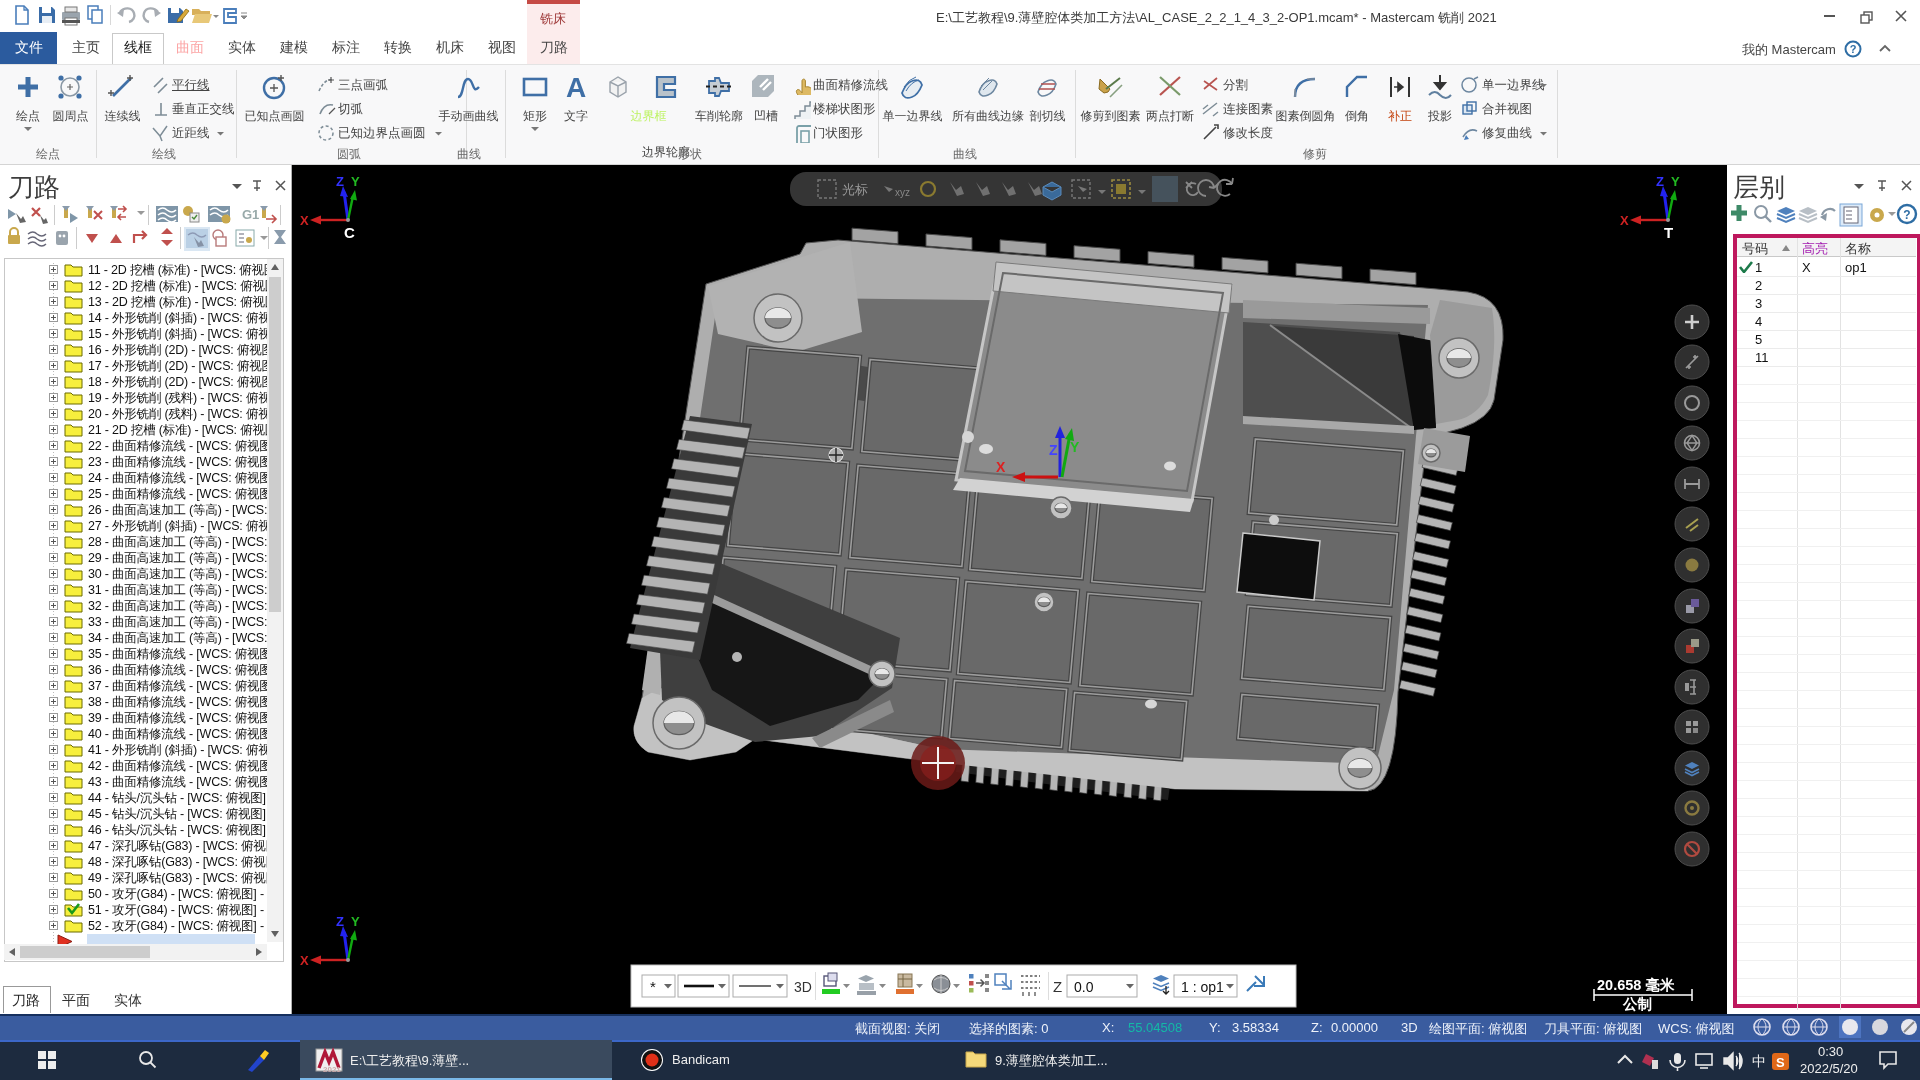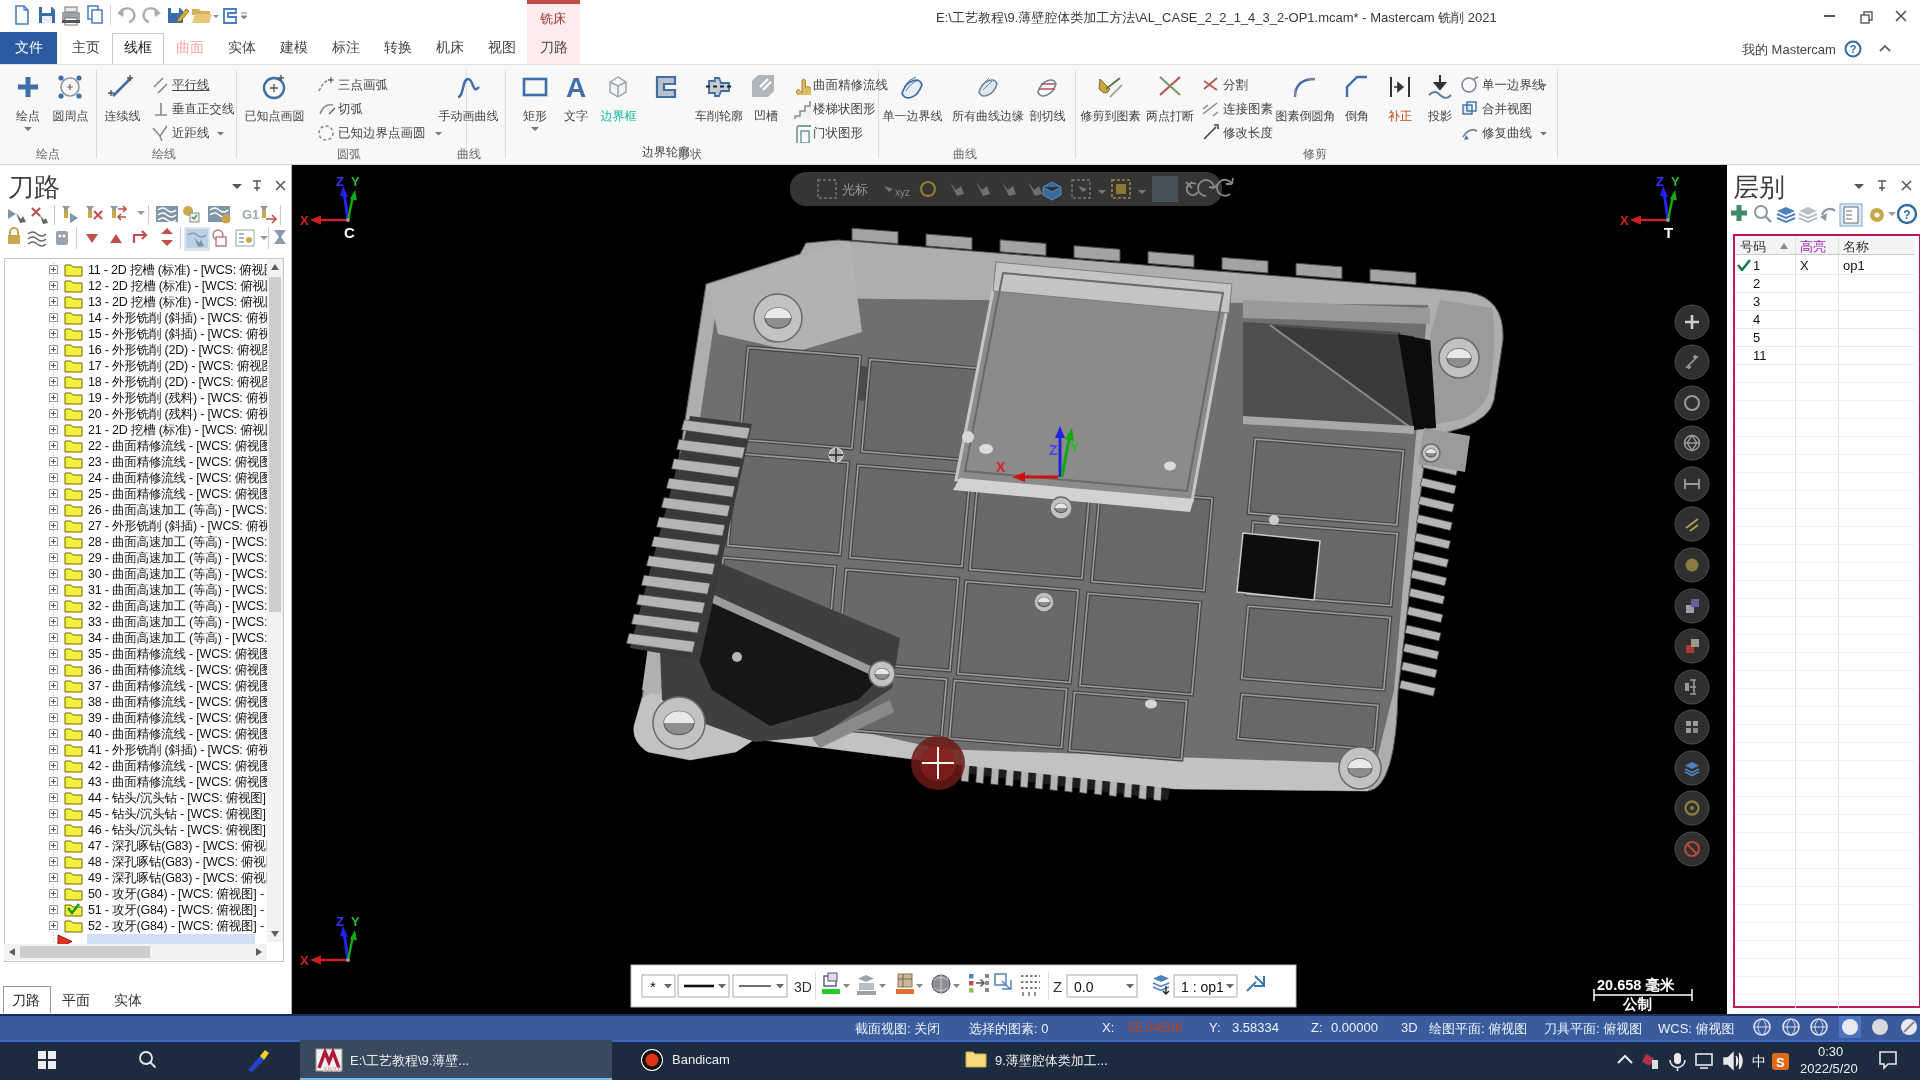--- a/index.html
+++ b/index.html
@@ -110,21 +110,21 @@
 <svg class="ab" style="left:531px;top:126px" width="8" height="6">
     <path d="M0 1 l4 4 l4 -4 z" fill="#777"></path>
   </svg>
 <svg class="ab" style="left:562px;top:73px" width="28" height="28" viewBox="0 0 28 28">
     <text x="14" y="24" font-size="28" font-weight="bold" fill="#3f6fa6" text-anchor="middle">A</text>
   </svg>
 <div class="ab txt" style="left:559px;top:108px;width:34px;text-align:center;font-size:12px;color:#444;">文字</div>
 <svg class="ab" style="left:604px;top:73px" width="28" height="28" viewBox="0 0 28 28">
     <path d="M6 9 L14 4 L22 9 L22 19 L14 24 L6 19 Z M6 9 L14 13 L22 9 M14 13 V24" fill="#f2f2f2" stroke="#9aa2ab" stroke-width="1.4"></path>
   </svg>
-<div class="ab txt" style="left:595px;top:108px;width:47px;text-align:center;font-size:12px;color:#14b8a6;">边界框</div>
+<div class="ab txt" style="left:625px;top:108px;width:47px;text-align:center;font-size:12px;color:#bef264;">边界框</div>
 <svg class="ab" style="left:652px;top:73px" width="28" height="28" viewBox="0 0 28 28">
     <path d="M5 4 h18 v7 h-11 v6 h11 v7 h-18 z" fill="#b9c2ca" stroke="#3f6fa6" stroke-width="2.2"></path>
   </svg>
 <div class="ab txt" style="left:636px;top:108px;width:60px;text-align:center;font-size:12px;color:#444;margin-top:36px;">边界轮廓</div>
 <svg class="ab" style="left:705px;top:73px" width="28" height="28" viewBox="0 0 28 28">
     <path d="M4 8 h6 v-3 h4 l2 5 h8 v8 h-8 l-2 5 h-4 v-3 h-6 z" fill="#c6cdd4" stroke="#3f6fa6" stroke-width="1.8"></path>
     <path d="M1 13.5 h26" stroke="#222" stroke-width="1.8" stroke-dasharray="4 3"></path>
   </svg>
 <div class="ab txt" style="left:689px;top:108px;width:60px;text-align:center;font-size:12px;color:#444;">车削轮廓</div>
 <svg class="ab" style="left:752px;top:73px" width="28" height="28" viewBox="0 0 28 28">
@@ -996,21 +996,21 @@
     <path d="M90 14 l7 -4 -1 8 z" fill="#8a98a5"></path>
     <rect x="110" y="1" width="22" height="22" fill="#dceaf8" stroke="#7aa7d8"></rect>
     <rect x="114" y="4" width="14" height="16" fill="#fff" stroke="#667"></rect>
     <path d="M116 8 h6 M116 12 h6 M116 16 h6" stroke="#667" stroke-width="1.2"></path>
     <circle cx="147" cy="12" r="7" fill="#c9a84c"></circle>
     <circle cx="147" cy="12" r="2.5" fill="#fff"></circle>
     <path d="M158 9 l4 4 4 -4 z" fill="#999"></path>
     <circle cx="177" cy="11" r="9" fill="#fff" stroke="#2e6da4" stroke-width="2.4"></circle>
     <text x="177" y="15.5" font-size="12" font-weight="bold" fill="#2e6da4" text-anchor="middle">?</text>
   </svg>
-<div class="ab" style="left:1733px;top:234px;width:188px;height:774px;background:#fff;border:2px solid #be185d;">
+<div class="ab" style="left:1733px;top:234px;width:188px;height:774px;background:#fff;border:4px solid #be185d;">
     <div class="ab" style="left:0;top:0;width:179px;height:19px;background:#f4f4f4;border-bottom:1px solid #c9c9c9;"></div>
     <div class="ab txt" style="left:5px;top:2px;font-size:13px;color:#333;">号码</div>
     <svg class="ab" style="left:44px;top:6px" width="10" height="8">
       <path d="M5 1 l4 6 h-8 z" fill="#888"></path>
     </svg>
     <div class="ab txt" style="left:65px;top:2px;font-size:13px;color:#a21caf;">高亮</div>
     <div class="ab txt" style="left:108px;top:2px;font-size:13px;color:#333;">名称</div>
     <div class="ab" style="left:60px;top:0;width:1px;height:772px;background:#e2e2e2;"></div>
     <div class="ab" style="left:103px;top:0;width:1px;height:772px;background:#e2e2e2;"></div>
     <svg class="ab" style="left:2px;top:23px" width="14" height="12">
@@ -1064,21 +1064,21 @@
     <div class="ab" style="left:0;top:704px;width:179px;height:1px;background:#f0f0f0;"></div>
     <div class="ab" style="left:0;top:722px;width:179px;height:1px;background:#f0f0f0;"></div>
     <div class="ab" style="left:0;top:740px;width:179px;height:1px;background:#f0f0f0;"></div>
     <div class="ab" style="left:0;top:758px;width:179px;height:1px;background:#f0f0f0;"></div>
     <div class="ab" style="left:0;top:776px;width:179px;height:1px;background:#f0f0f0;"></div>
   </div>
 <div class="ab" style="left:0;top:1014px;width:1920px;height:26px;background:#3a5c9f;border-top:2px solid #16305e;"></div>
 <div class="ab txt" style="left:855px;top:1020px;font-size:13px;color:#eef2fa;">截面视图: 关闭</div>
 <div class="ab txt" style="left:969px;top:1020px;font-size:13px;color:#eef2fa;">选择的图素: 0</div>
 <div class="ab txt" style="left:1102px;top:1020px;font-size:13px;color:#eef2fa;">X:</div>
-<div class="ab txt" style="left:1128px;top:1020px;font-size:13px;color:#c2410c;">55.04508</div>
+<div class="ab txt" style="left:1128px;top:1020px;font-size:13px;color:#14b8a6;">55.04508</div>
 <div class="ab txt" style="left:1209px;top:1020px;font-size:13px;color:#eef2fa;">Y:</div>
 <div class="ab txt" style="left:1232px;top:1020px;font-size:13px;color:#eef2fa;">3.58334</div>
 <div class="ab txt" style="left:1311px;top:1020px;font-size:13px;color:#eef2fa;">Z:</div>
 <div class="ab txt" style="left:1331px;top:1020px;font-size:13px;color:#eef2fa;">0.00000</div>
 <div class="ab txt" style="left:1401px;top:1020px;font-size:13px;color:#eef2fa;">3D</div>
 <div class="ab txt" style="left:1429px;top:1020px;font-size:13px;color:#eef2fa;">绘图平面: 俯视图</div>
 <div class="ab txt" style="left:1544px;top:1020px;font-size:13px;color:#eef2fa;">刀具平面: 俯视图</div>
 <div class="ab txt" style="left:1658px;top:1020px;font-size:13px;color:#eef2fa;">WCS: 俯视图</div>
 <svg class="ab" style="left:1750px;top:1016px" width="170" height="22" viewBox="0 0 170 22">
     <circle cx="12" cy="11" r="8" fill="none" stroke="#dde" stroke-width="1.6"></circle>

